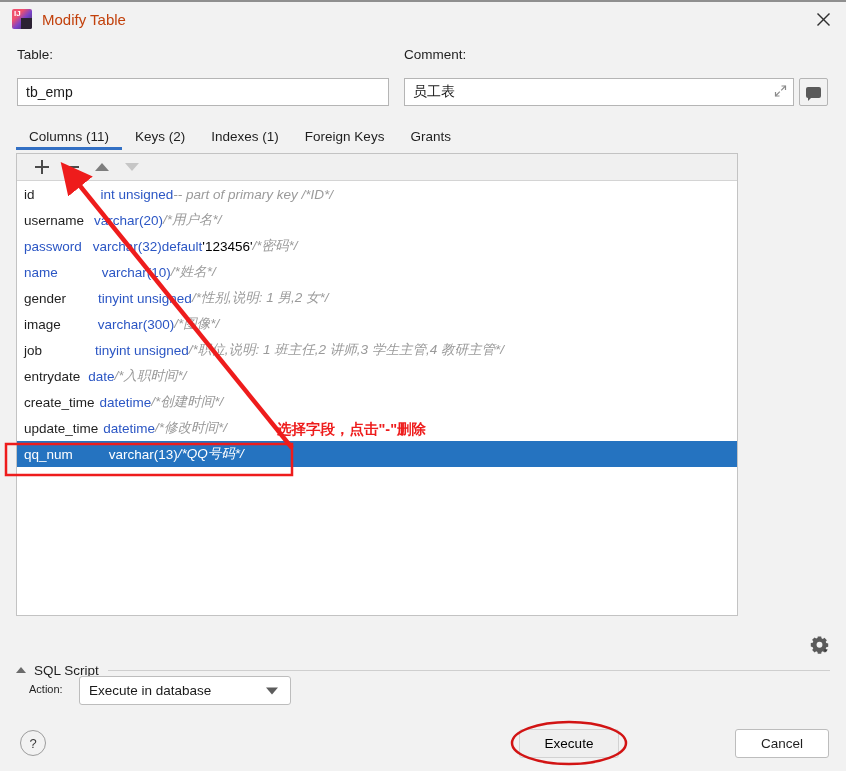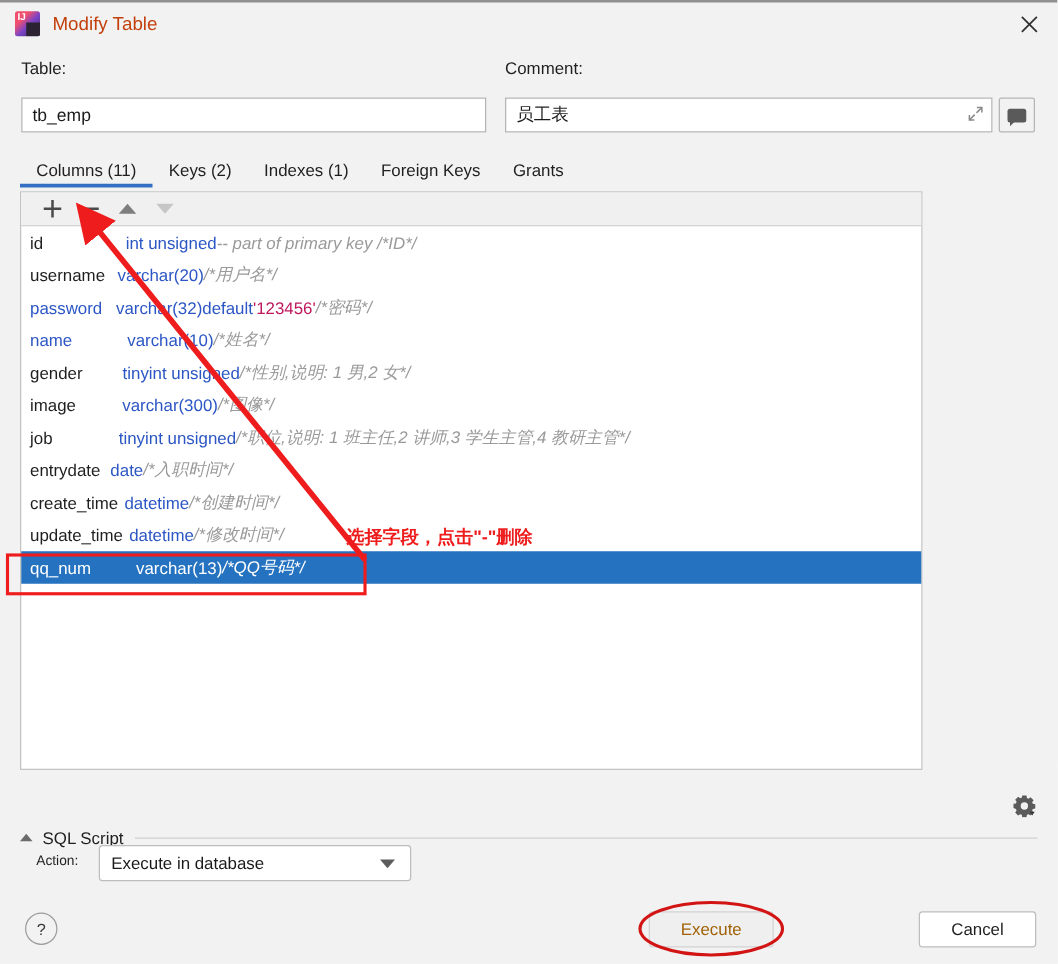--- a/index.html
+++ b/index.html
@@ -125,21 +125,21 @@
     padding-left: 7px; white-space: nowrap;
     font-size: 13.5px;
   }
   .row.sel { background: #2573c0; }
   .cname {
     display: inline-block; color: #1f1f1f;
   }
   .cname.blue { color: #2b56c4; }
   .ctype { color: #2b56c4; }
   .cdef-kw { color: #2b56c4; }
-  .cdef-val { color: #be185d; }
+  .cdef-val { color: #000000; }
   .ccomment { color: #9a9a9a; font-style: italic; }
   .row.sel .cname, .row.sel .ctype, .row.sel .cnum,
   .row.sel .cdef-kw, .row.sel .cdef-val, .row.sel .ccomment { color: #ffffff; }
   .gap { display: inline-block; }
 
   
   .sql-head {
     position: absolute; left: 16px; top: 635px; width: 814px; height: 22px;
     display: flex; align-items: center; margin-top: 24px;
   }
@@ -150,21 +150,21 @@
   }
   .sql-title { font-size: 13.5px; color: #1f1f1f; margin-right: 9px; }
   .sql-rule { flex: 1; height: 1px; background: #cfcfcf; }
   .gear-wrap {
     position: absolute; left: 806px; top: 631px; width: 26px; height: 26px;
     display: flex; align-items: center; justify-content: center;
   }
 
   .lbl-action { position: absolute; left: 29px; top: 683px; font-size: 11px; text-align: center; }
   .combo {
-    position: absolute; left: 79px; top: 676px; width: 250px; height: 29px;
+    position: absolute; left: 79px; top: 676px; width: 212px; height: 29px;
     background: #fff; border: 1px solid #bdbdbd; border-radius: 3px;
     display: flex; align-items: center; padding-left: 9px;
     font-size: 13.5px; color: #1a1a1a;
   }
   .combo-arrow {
     position: absolute; right: 12px; top: 50%; transform: translateY(-50%);
     width: 0; height: 0; border-left: 6px solid transparent;
     border-right: 6px solid transparent; border-top: 7px solid #5c5c5c;
   }
 
@@ -174,21 +174,21 @@
     border: 1px solid #9c9c9c; border-radius: 50%;
     display: flex; align-items: center; justify-content: center;
     font-size: 13px; color: #3a3a3a; background: #f2f2f2;
   }
   .btn {
     position: absolute; top: 729px; height: 29px;
     border: 1px solid #bdbdbd; border-radius: 3px;
     display: flex; align-items: center; justify-content: center;
     font-size: 13.5px; background: #f2f2f2; color: #1f1f1f;
   }
-  .btn.disabled { color: #a16207; background: #efefef; border-color: #d2d2d2; }
+  .btn.disabled { color: #000000; background: #efefef; border-color: #d2d2d2; }
   .btn-execute { left: 519px; width: 100px; }
   .btn-preview { left: 629px; width: 95px; }
   .btn-cancel  { left: 735px; width: 94px; background: #ffffff; }
 
   
   .anno-svg { position: absolute; left: 0; top: 0; width: 846px; height: 771px; pointer-events: none; }
   .anno-text {
     position: absolute; left: 277px; top: 420px;
     color: #ee1c1c; font-size: 14.5px; font-weight: bold;
     white-space: nowrap;

